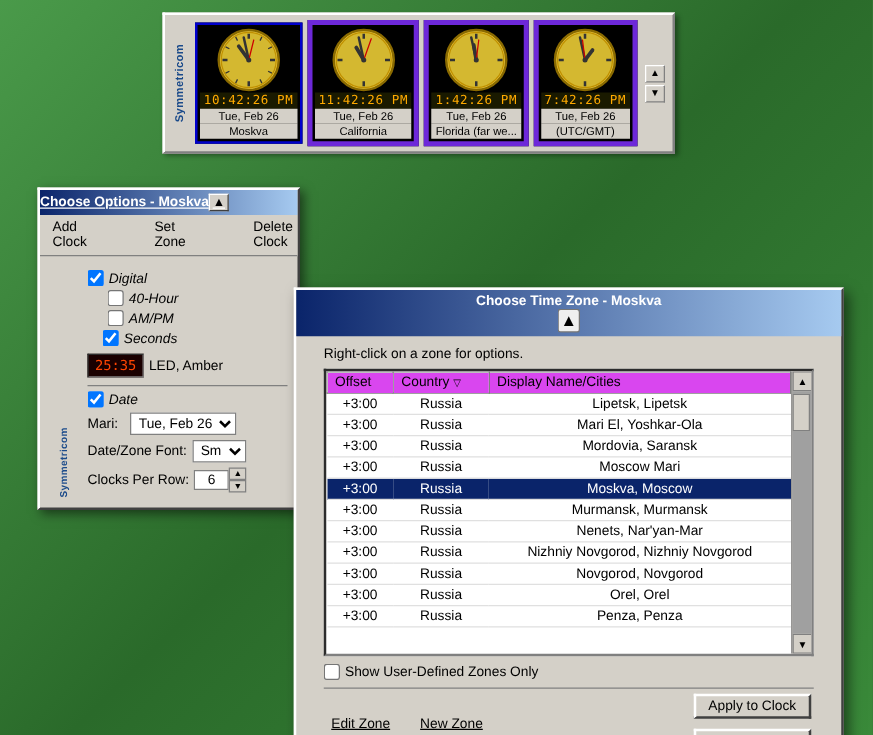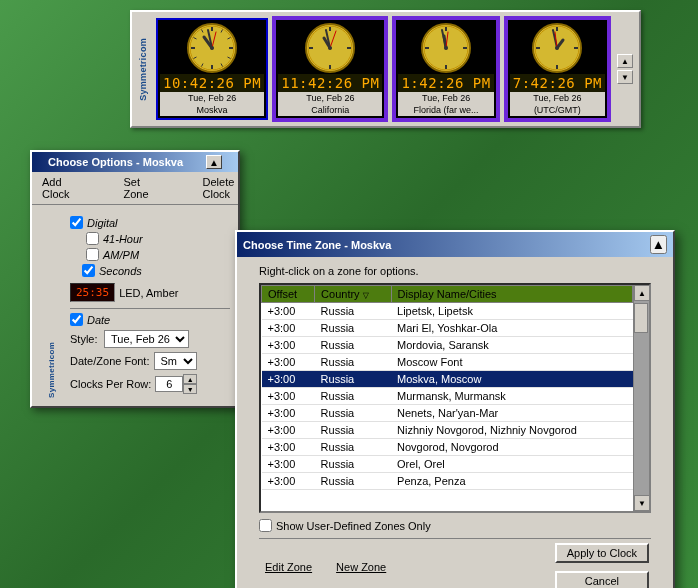--- a/index.html
+++ b/index.html
@@ -57,21 +57,21 @@
       height: 52px;
       position: relative;
     }
     .clock-face svg {
       width: 52px;
       height: 52px;
     }
     .clock-display {
       background: #1a1a00;
       color: #ffaa00;
-      font-size: 14px;
+      font-size: 10px;
       font-family: monospace;
       padding: 1px 3px;
       width: 100%;
       text-align: center;
       letter-spacing: 0.5px;
     }
     .clock-label {
       background: #d4d0c8;
       color: #000;
       font-size: 9px;
@@ -107,26 +107,26 @@
       width: 210px;
       background: #d4d0c8;
       border: 2px solid #fff;
       border-bottom-color: #404040;
       border-right-color: #404040;
       box-shadow: 3px 3px 8px rgba(0,0,0,0.5);
     }
     .window-titlebar {
       background: linear-gradient(to right, #0a246a, #a6caf0);
       color: white;
-      padding: 3px 16px;
-      display: flex;
-      justify-content: space-between;
+      padding: 3px 0;
+      display: flex;
       align-items: center;
       font-size: 11px;
       font-weight: bold;
+      text-decoration: underline;
     }
     .window-titlebar .close-btn {
       background: #d4d0c8;
       border: 1px solid #fff;
       border-bottom-color: #404040;
       border-right-color: #404040;
       width: 16px;
       height: 14px;
       font-size: 10px;
       cursor: pointer;
@@ -252,20 +252,21 @@
     }
     .tz-title {
       background: linear-gradient(to right, #0a246a, #a6caf0);
       color: white;
       padding: 3px 6px;
       display: flex;
       justify-content: space-between;
       align-items: center;
       font-size: 11px;
       font-weight: bold;
+      flex-direction: column;
     }
     .tz-body {
       padding: 8px 22px;
     }
     .tz-hint {
       font-size: 11px;
       margin-bottom: 6px;
       color: #000;
     }
     .tz-table-container {
@@ -275,32 +276,32 @@
       overflow: hidden;
       position: relative;
       display: flex;
     }
     .tz-table {
       width: 100%;
       border-collapse: collapse;
       font-size: 11px;
     }
     .tz-table thead th {
-      background: #4d7c0f;
+      background: #d946ef;
       border: 1px solid #808080;
       padding: 2px 6px;
       text-align: left;
       font-weight: normal;
       position: sticky;
       top: 0;
     }
     .tz-table thead th .sort-arrow { font-size: 8px; }
     .tz-table tbody tr { cursor: pointer; }
     .tz-table tbody tr.selected { background: #0a246a; color: #fff; }
-    .tz-table tbody td { padding: 2px 6px; border-bottom: 1px solid #e0e0e0; }
+    .tz-table tbody td { padding: 2px 6px; border-bottom: 1px solid #e0e0e0; text-align: center; }
     .tz-scrollbar {
       width: 16px;
       background: #d4d0c8;
       border-left: 1px solid #808080;
       display: flex;
       flex-direction: column;
     }
     .tz-scrollbar .sb-btn {
       width: 16px;
       height: 16px;
@@ -499,41 +500,41 @@
     <div class="options-logo">
       <span class="sym-logo">Symmetricom</span>
     </div>
     <div class="options-controls">
       <div class="checkbox-row">
         <input type="checkbox" checked="" id="chk-digital" style="">
         <label for="chk-digital">Digital</label>
       </div>
       <div class="checkbox-row" style="margin-left:16px;">
         <input type="checkbox" id="chk-24" style="">
-        <label for="chk-24">41-Hour</label>
+        <label for="chk-24">40-Hour</label>
       </div>
       <div class="checkbox-row" style="margin-left:16px;">
         <input type="checkbox" id="chk-ampm" style="">
         <label for="chk-ampm">AM/PM</label>
       </div>
       <div class="checkbox-row" style="margin-left:12px;">
         <input type="checkbox" checked="" id="chk-sec" style="">
         <label for="chk-sec">Seconds</label>
       </div>
       <div class="led-row">
         <div class="led-display">25:35</div>
         <span class="led-label">LED, Amber</span>
       </div>
       <div class="separator"></div>
       <div class="checkbox-row">
         <input type="checkbox" checked="" id="chk-date" style="">
         <label for="chk-date">Date</label>
       </div>
       <div class="form-row">
-        <label>Style:</label>
+        <label>Mari:</label>
         <select>
           <option>Tue, Feb 26</option>
         </select>
       </div>
       <div class="form-row">
         <label>Date/Zone Font:</label>
         <select>
           <option>Sm</option>
         </select>
       </div>
@@ -587,21 +588,21 @@
                 <td>Mari El, Yoshkar-Ola</td>
               </tr>
               <tr>
                 <td>+3:00</td>
                 <td>Russia</td>
                 <td>Mordovia, Saransk</td>
               </tr>
               <tr>
                 <td>+3:00</td>
                 <td>Russia</td>
-                <td>Moscow Font</td>
+                <td>Moscow Mari</td>
               </tr>
               <tr class="selected">
                 <td>+3:00</td>
                 <td>Russia</td>
                 <td>Moskva, Moscow</td>
               </tr>
               <tr>
                 <td>+3:00</td>
                 <td>Russia</td>
                 <td>Murmansk, Murmansk</td>

